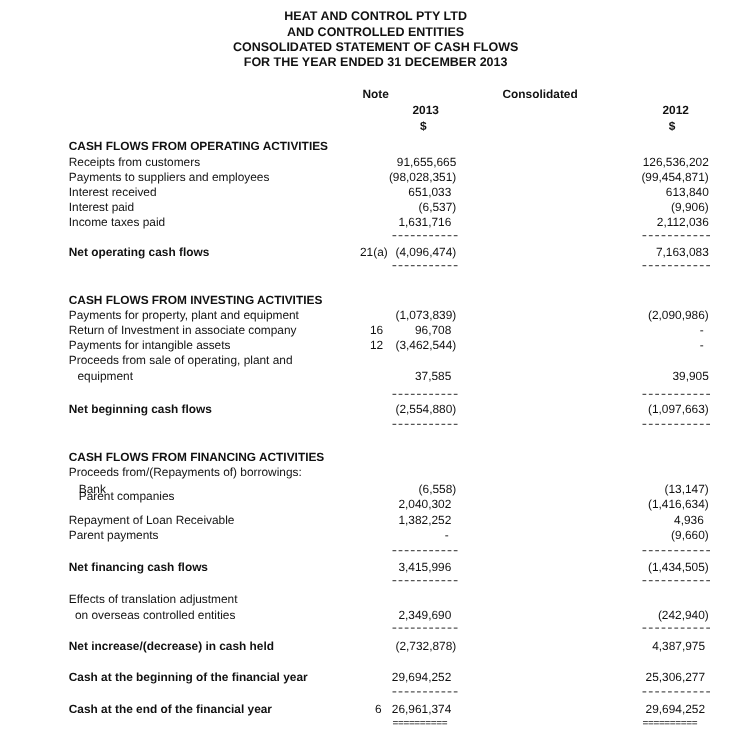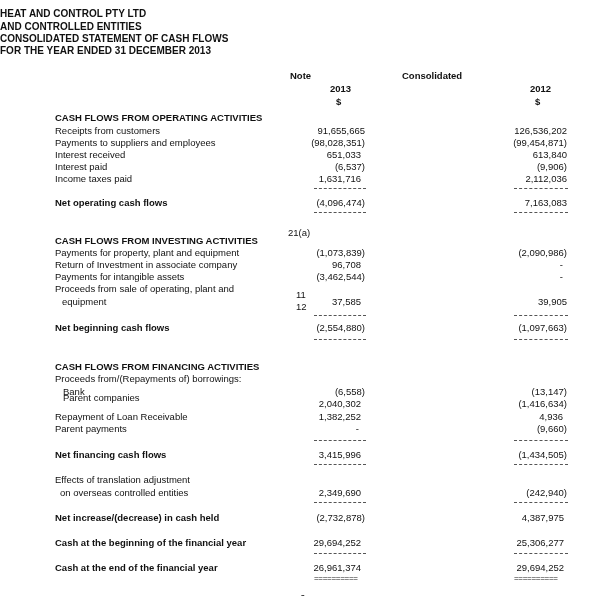--- a/index.html
+++ b/index.html
@@ -1,27 +1,27 @@
 <!DOCTYPE html>
 <html><head>
   <meta charset="utf-8">
   <style>
     html, body { margin: 0; padding: 0; background: #ffffff; }
     body {
       width: 601px; height: 596px; position: relative; overflow: hidden;
       font-family: "Liberation Sans", sans-serif; color: #111; font-size: 9.5px;
     }
     .title {
-      position: absolute; left: 0; width: 601px; 
+      position: absolute; left: 0; width: 601px; text-align: center;
       font-weight: bold; font-size: 10px; line-height: 11px;
     }
     .t { position: absolute; white-space: nowrap; line-height: 11px; }
     .b { font-weight: bold; }
     .lbl { left: 55px; }
-    .note { left: 288px; margin-top: 30px; }
+    .note { left: 288px; }
     .c13 { right: 236px; text-align: center; margin-left: 28px; }
     .c12 { right: 34px; text-align: right; }
     .hdr { text-align: center; font-weight: bold; }
     .rule { position: absolute; height: 0; border-top: 1px dashed #555; }
     .r13 { left: 314px; width: 52px; }
     .r12 { left: 514px; width: 54px; }
     .dbl { position: absolute; font-size: 8px; letter-spacing: -0.3px; line-height: 8px; }
   </style>
 </head>
 <body>
@@ -71,21 +71,21 @@
 <div class="rule r13" style="top:212px"></div>
 <div class="rule r12" style="top:212px"></div>
 
 <div class="t lbl b" style="top:235px">CASH FLOWS FROM INVESTING ACTIVITIES</div>
 
 <div class="t lbl" style="top:247px">Payments for property, plant and equipment</div>
 <div class="t c13" style="top:247px">(1,073,839)</div>
 <div class="t c12" style="top:247px">(2,090,986)</div>
 
 <div class="t lbl" style="top:259px">Return of Investment in associate company</div>
-<div class="t note" style="top:259px; left:296px">11</div>
+<div class="t note" style="top:259px; left:296px">16</div>
 <div class="t c13" style="top:259px; right:240px">96,708</div>
 <div class="t c12" style="top:259px; right:38px">-</div>
 
 <div class="t lbl" style="top:271px">Payments for intangible assets</div>
 <div class="t note" style="top:271px; left:296px">12</div>
 <div class="t c13" style="top:271px">(3,462,544)</div>
 <div class="t c12" style="top:271px; right:38px">-</div>
 
 <div class="t lbl" style="top:283px">Proceeds from sale of operating, plant and</div>
 <div class="t lbl" style="top:296px; left:62px">equipment</div>

